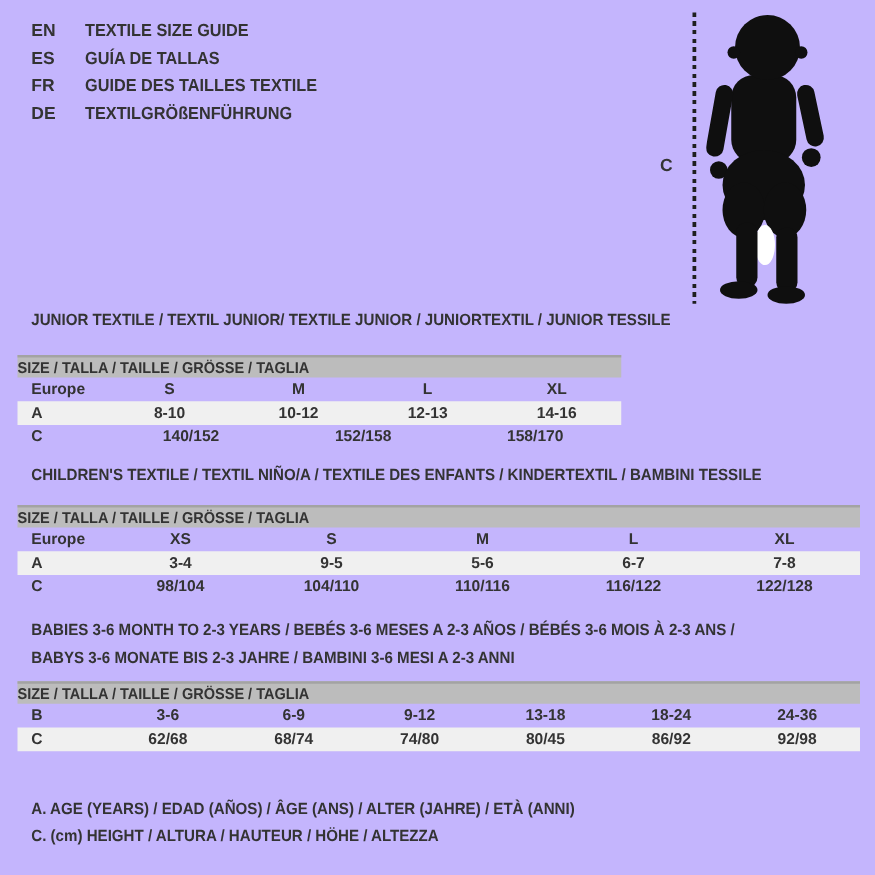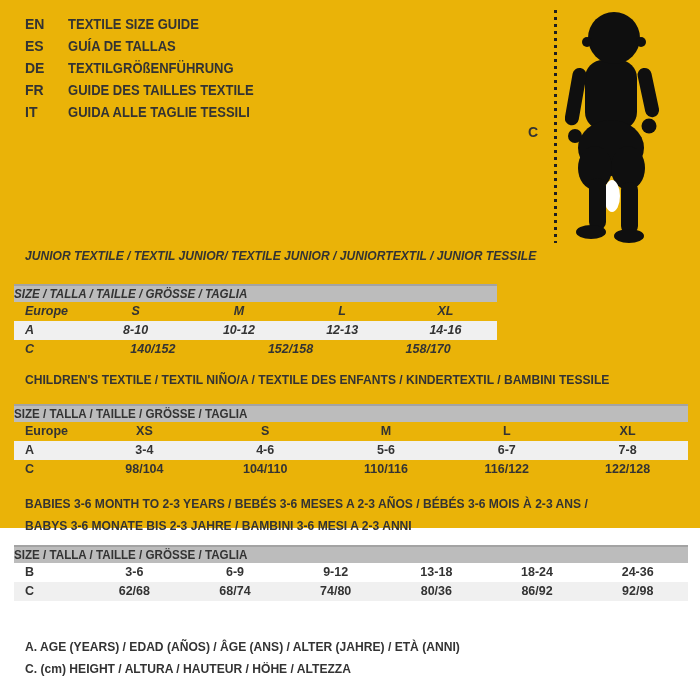--- a/index.html
+++ b/index.html
@@ -5,21 +5,21 @@
   :root{
     --text:#333333;
     --size-bar-bg:#bcbcbc;
     --size-bar-border:#a3a3a3;
     --row-shaded-bg:#f0f0f0;
     --silhouette:#0f0f0f;
   }
   html,body{margin:0;padding:0;background:#ffffff;}
   body{width:700px;height:700px;overflow:hidden;}
   .page{
-    position:relative;width:700px;height:528px;background:#eab308;
+    position:relative;width:700px;height:700px;background:#c4b5fd;
     font-family:"Liberation Sans",sans-serif;color:var(--text);
     font-weight:700;
   }
   .condensed{display:inline-block;transform:scaleX(0.93);transform-origin:0 50%;white-space:nowrap;}
 
   
   .lang-block{position:absolute;left:25px;top:13px;}
   .lang-row{display:flex;height:22px;line-height:22px;font-size:14px;white-space:nowrap;}
   .lang-code{width:43px;flex:0 0 43px;}
 
@@ -27,21 +27,21 @@
   .figure{position:absolute;left:0;top:0;width:700px;height:250px;pointer-events:none;}
   .dash-line{
     position:absolute;left:554px;top:10px;width:2.5px;height:233px;
     background:repeating-linear-gradient(to bottom,#1f1f1f 0 3.5px,transparent 3.5px 7px);
   }
   .measure-label{position:absolute;left:528px;top:124px;font-size:14px;}
   .baby-svg{position:absolute;left:565px;top:8px;width:100px;height:240px;}
 
   
   .section{position:absolute;left:14px;}
-  .s1{top:248px;width:483px;font-style:italic;}
+  .s1{top:248px;width:483px;}
   .s2{top:372px;width:674px;}
   .s3{top:493px;width:674px;}
   .title-line{margin-left:11px;line-height:15px;font-size:13px;white-space:nowrap;}
   .s3 .title-line{line-height:21.5px;}
   .size-table{width:100%;}
   .s1 .size-table{margin-top:21px;}
   .s2 .size-table{margin-top:17px;}
   .s3 .size-table{margin-top:9px;}
   .size-bar{
     height:16px;line-height:16px;background:var(--size-bar-bg);
@@ -65,30 +65,26 @@
   <div class="lang-block">
       <div class="lang-row">
         <span class="lang-code">EN</span>
         <span class="condensed">TEXTILE SIZE GUIDE</span>
       </div>
       <div class="lang-row">
         <span class="lang-code">ES</span>
         <span class="condensed">GUÍA DE TALLAS</span>
       </div>
       <div class="lang-row">
+        <span class="lang-code">FR</span>
+        <span class="condensed">GUIDE DES TAILLES TEXTILE</span>
+      </div>
+      <div class="lang-row">
         <span class="lang-code">DE</span>
         <span class="condensed">TEXTILGRÖßENFÜHRUNG</span>
-      </div>
-      <div class="lang-row">
-        <span class="lang-code">FR</span>
-        <span class="condensed">GUIDE DES TAILLES TEXTILE</span>
-      </div>
-      <div class="lang-row">
-        <span class="lang-code">IT</span>
-        <span class="condensed">GUIDA ALLE TAGLIE TESSILI</span>
       </div>
     </div>
 
   <div class="figure">
     <div class="dash-line"></div>
     <div class="measure-label">C</div>
     <svg class="baby-svg" viewBox="0 0 100 240" aria-hidden="true">
       <g fill="var(--silhouette)">
 
         <rect x="20" y="52" width="52" height="70" rx="18"></rect>
@@ -152,21 +148,21 @@
           <div class="t-label">Europe</div>
           <div class="t-cell">XS</div>
           <div class="t-cell">S</div>
           <div class="t-cell">M</div>
           <div class="t-cell">L</div>
           <div class="t-cell">XL</div>
         </div>
         <div class="t-row shaded">
           <div class="t-label">A</div>
           <div class="t-cell">3-4</div>
-          <div class="t-cell">4-6</div>
+          <div class="t-cell">9-5</div>
           <div class="t-cell">5-6</div>
           <div class="t-cell">6-7</div>
           <div class="t-cell">7-8</div>
         </div>
         <div class="t-row">
           <div class="t-label">C</div>
           <div class="t-cell">98/104</div>
           <div class="t-cell">104/110</div>
           <div class="t-cell">110/116</div>
           <div class="t-cell">116/122</div>
@@ -186,21 +182,21 @@
           <div class="t-cell">9-12</div>
           <div class="t-cell">13-18</div>
           <div class="t-cell">18-24</div>
           <div class="t-cell">24-36</div>
         </div>
         <div class="t-row shaded">
           <div class="t-label">C</div>
           <div class="t-cell">62/68</div>
           <div class="t-cell">68/74</div>
           <div class="t-cell">74/80</div>
-          <div class="t-cell">80/36</div>
+          <div class="t-cell">80/45</div>
           <div class="t-cell">86/92</div>
           <div class="t-cell">92/98</div>
         </div>
       </div>
     </div>
 
   <div class="notes">
       <div class="note-line"><span class="condensed">A. AGE (YEARS) / EDAD (AÑOS) / ÂGE (ANS) / ALTER (JAHRE) / ETÀ (ANNI)</span></div>
       <div class="note-line"><span class="condensed">C. (cm) HEIGHT / ALTURA / HAUTEUR / HÖHE / ALTEZZA</span></div>
     </div>

